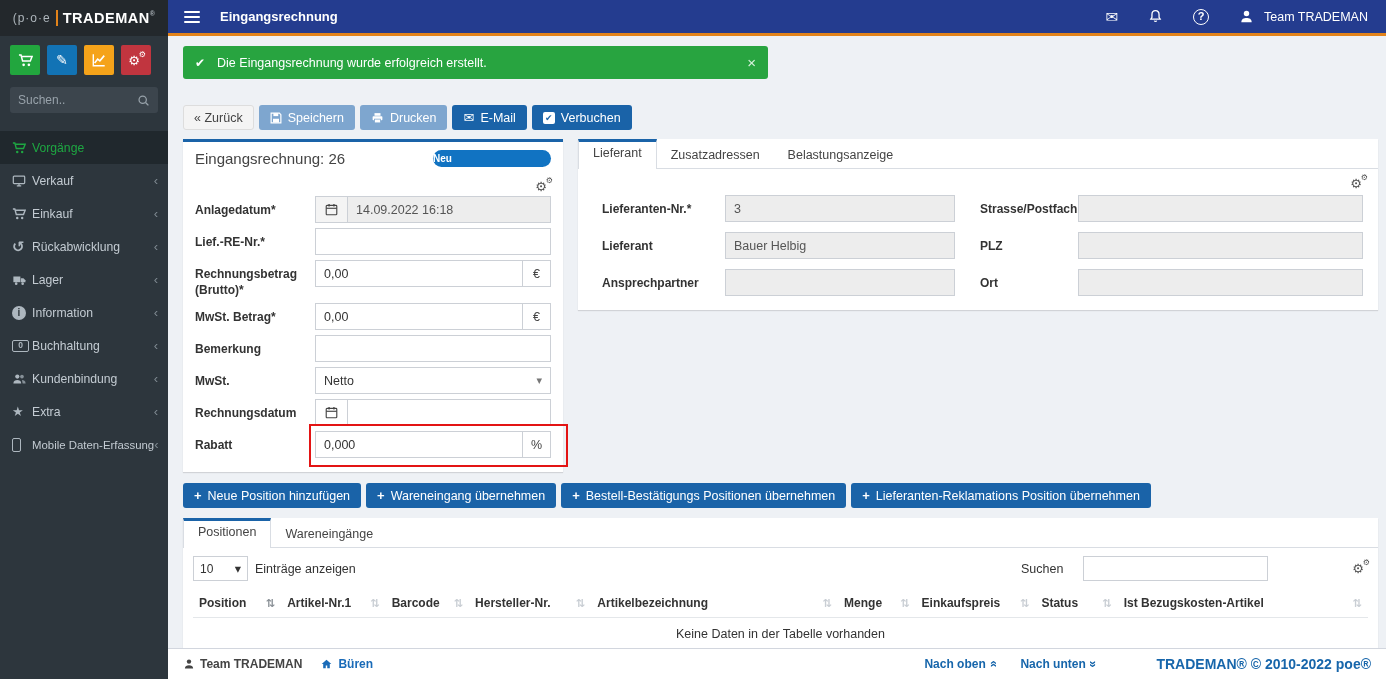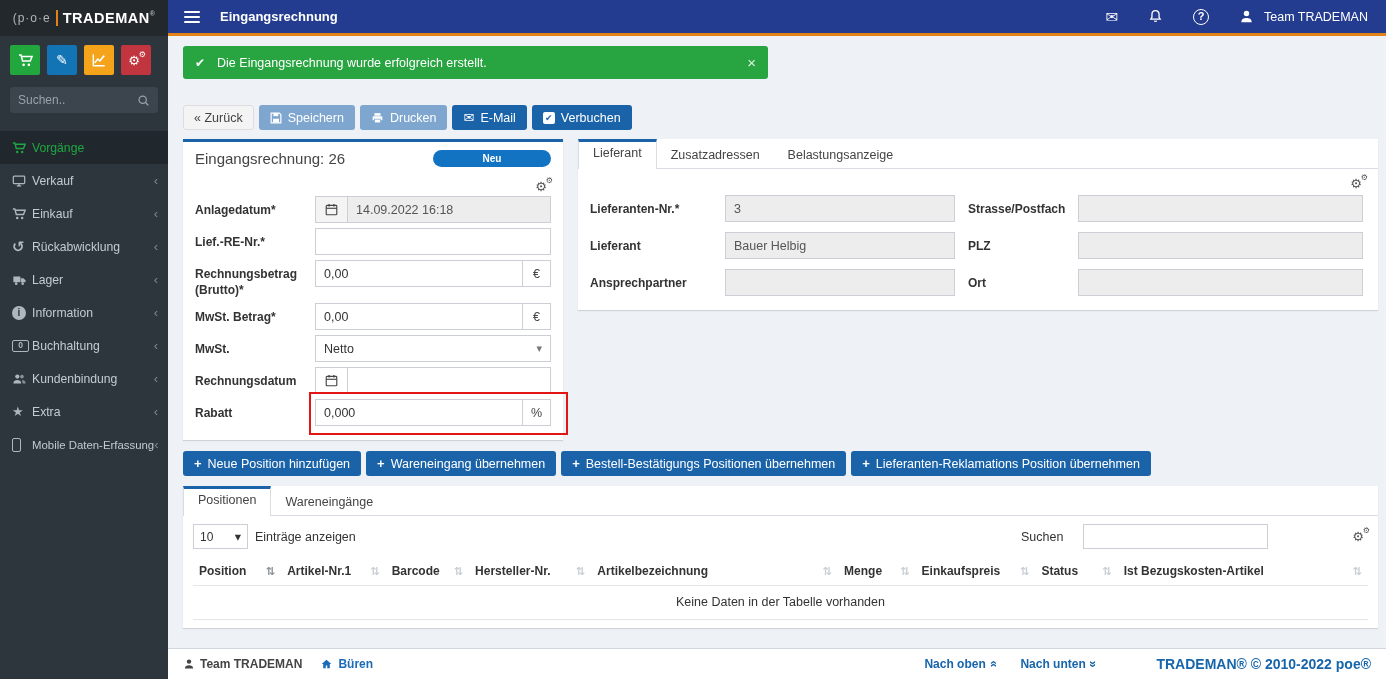--- a/index.html
+++ b/index.html
@@ -55,21 +55,21 @@
   .btn-default { background:#f4f4f4; border-color:#ddd; color:#444; }
   .btn-primary { background:#1a63a8; color:#fff; }
   .btn-light { background:#7ea6cf; color:#fff; }
   .checksq { background:#fff; color:#1a63a8; width:12px; height:12px; font-size:9px; line-height:12px; text-align:center; border-radius:2px; display:inline-block; font-weight:bold; }
   
   .cards-row { display:flex; margin-top:9px; align-items:flex-start; }
   .card { background:#fff; box-shadow:0 1px 1px rgba(0,0,0,.12); }
   .left-card { width:380px; min-width:380px; border-top:3px solid #1a63a8; margin-right:15px; }
   .left-card .card-head { display:flex; align-items:center; justify-content:space-between; padding:8px 12px 7px 12px; }
   .card-title { font-size:15px; color:#444; }
-  .badge-pill { background:#1173c2; color:#fff; font-size:10px; font-weight:bold; width:118px; text-align:center; padding:3px 0; border-radius:10px;margin-left:17px; }
+  .badge-pill { background:#1173c2; color:#fff; font-size:10px; font-weight:bold; width:118px; padding:3px 0; border-radius:10px;margin-left:17px; }
   .left-card .card-body { padding:2px 12px 14px 12px; }
   .gear-row { display:flex; justify-content:flex-end; height:20px; align-items:center; }
   .cogs { position:relative; color:#555; font-size:13px; cursor:pointer; line-height:1; margin-right:4px; }
   .cogs .g2 { position:absolute; font-size:8px; top:-3px; right:-6px; }
   .frow { display:flex; margin-bottom:5px; }
   .frow .flabel { width:120px; min-width:120px; font-weight:bold; font-size:12px; color:#333; padding-top:7px; line-height:1.3; }
   .frow .fctrl { flex:1; display:flex; position:relative; }
   .inp { height:27px; border:1px solid #ccd0d6; font-size:12.5px; padding:0 8px; font-family:inherit; color:#333; width:100%; outline:none; border-radius:0; }
   .inp:disabled, .inp.disabled { background:#ededed; color:#555; }
   .addon { width:32px; min-width:32px; height:27px; border:1px solid #ccd0d6; border-right:0; background:#f4f4f4; display:flex; align-items:center; justify-content:center; color:#444; }
@@ -78,21 +78,21 @@
   .selbox .selval { flex:1; font-size:12.5px; }
   .selbox .caret { color:#777; font-size:11px; }
   .red-annotation { position:absolute; border:2px solid #e31414; top:-7px; left:-6px; right:-17px; bottom:-9px; pointer-events:none; z-index:5; }
   
   .tab-card { flex:1; }
   .tabs { display:flex; border-bottom:1px solid #d9dde3; }
   .tab { padding:6px 14px 6px 14px; font-size:12.5px; color:#444; border-top:3px solid transparent; cursor:pointer; }
   .tab.active { border-top:3px solid #1a63a8; border-left:1px solid #d9dde3; border-right:1px solid #d9dde3; margin-bottom:-1px; background:#fff; padding-top:4px; }
   .right-card .tc-body { padding:4px 12px 14px 12px; }
   .sup-grid { display:grid; grid-template-columns:135px 230px 123px 285px; row-gap:10px; margin-top:2px; }
-  .sup-grid .slabel { font-weight:bold; font-size:12px; padding-top:7px; }
+  .sup-grid .slabel { font-weight:bold; font-size:12px; padding-top:7px;margin-left:12px; }
   .sup-grid .slabel.r { padding-left:13px; }
   
   .pos-actions { margin-top:11px; display:flex; gap:5px; }
   .plus { font-weight:bold; font-size:13px; }
   
   .bottom-card { margin-top:10px; margin-bottom:4px; }
   .bc-body { padding:8px 10px 8px 10px; }
   .controls-row { display:flex; align-items:center; }
   .lenbox { width:55px; height:25px; border:1px solid #ccd0d6; display:flex; align-items:center; padding:0 6px; cursor:pointer; background:#fff; }
   .lenbox .selval { flex:1; font-size:12px; }
@@ -371,20 +371,26 @@
           </div>
 
           <div class="frow">
             <div class="flabel">MwSt. Betrag*</div>
             <div class="fctrl">
               <input class="inp" value="0,00" style="">
               <span class="suffix">€</span>
             </div>
           </div>
 
+          <div class="frow">
+            <div class="flabel">Bemerkung</div>
+            <div class="fctrl">
+              <input class="inp" value="" style="">
+            </div>
+          </div>
 
           <div class="frow">
             <div class="flabel">MwSt.</div>
             <div class="fctrl">
               <div class="selbox">
                 <span class="selval">Netto</span>
                 <span class="caret">▾</span>
               </div>
             </div>
           </div>

